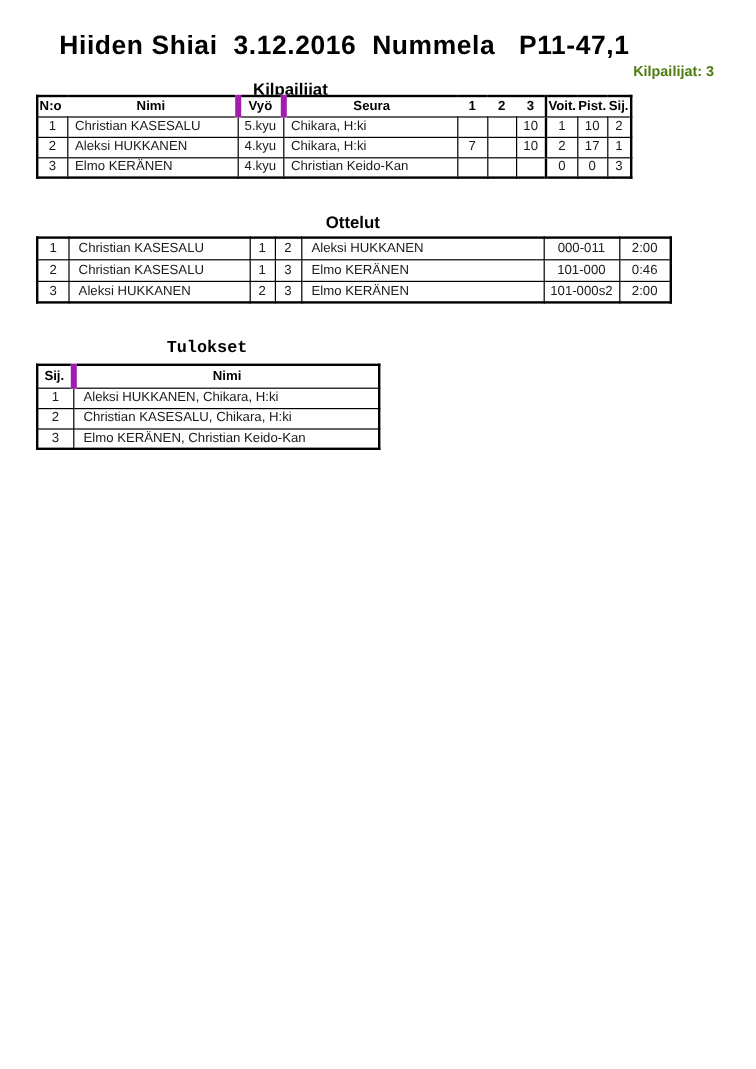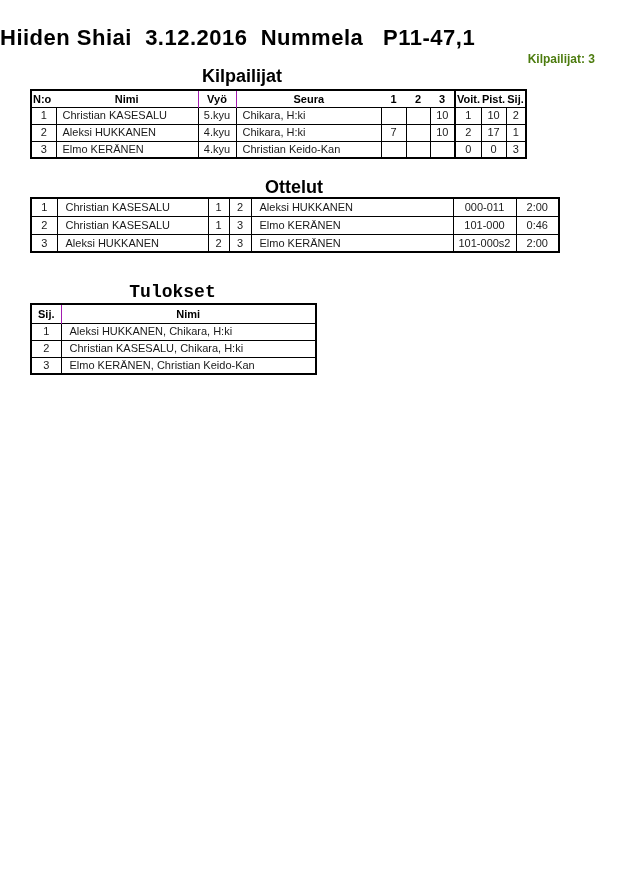--- a/index.html
+++ b/index.html
@@ -3,49 +3,49 @@
 <meta charset="utf-8">
 <style>
   html,body{margin:0;padding:0;}
   body{
     width:630px;height:891px;background:#ffffff;position:relative;
     font-family:"Liberation Sans", sans-serif;color:#111;
     overflow:hidden;
   }
   .abs{position:absolute;}
   .doc-title{
-    top:25px;left:0;width:574px;text-align:left;
+    top:25px;left:0;width:574px;text-align:center;
     font-size:22px;font-weight:bold;white-space:pre;letter-spacing:0.5px;color:#000;
   }
   .comp-label{
     top:52px;left:0;width:595px;text-align:right;
     font-size:12px;font-weight:bold;color:#4d7c0f;
   }
   .section-heading{
-    font-size:18px;font-weight:bold;text-align:center;color:#000;
+    font-size:14px;font-weight:bold;text-align:center;color:#000;
   }
   #h-kilpailijat{top:66px;left:30px;width:424px;}
   #h-ottelut{top:177px;left:30px;width:528px;}
   #h-tulokset{top:282px;left:30px;width:285px;font-family:Liberation Mono, monospace;}
 
   table{
     border-collapse:collapse;table-layout:fixed;position:absolute;
     background:#fff;border:2px solid #000;
   }
-  #t1{top:89px;left:30px;width:495px;border-radius:25px;}
+  #t1{top:79px;left:30px;width:495px;border-radius:25px;}
   #t2{top:197px;left:30px;width:528px;}
   #t3{top:303px;left:30px;width:285px;}
 
   th,td{
     padding:0;font-size:11px;line-height:1.1;vertical-align:middle;
     white-space:nowrap;color:#1a1a1a;
   }
   th{font-weight:bold;border:none;overflow:visible;text-align:center;color:#000;}
   td{border:1px solid #000;overflow:hidden;text-align:center;}
-  .hl{border-left:1px solid #a21caf;}
+  .hl{border-left:5px solid #a21caf;}
   .thick{border-left:2px solid #000 !important;}
   .al{text-align:left;padding-left:6px;}
   .al8{text-align:left;padding-left:8px;}
   .hfirst{text-align:left;padding-left:1px;}
   #t1 tr{height:17px;}
   #t2 tr.head{height:18px;}
   #t2 tr{height:18px;}
   #t3 tr.head{height:19px;}
   #t3 tr{height:17px;}
 </style>

